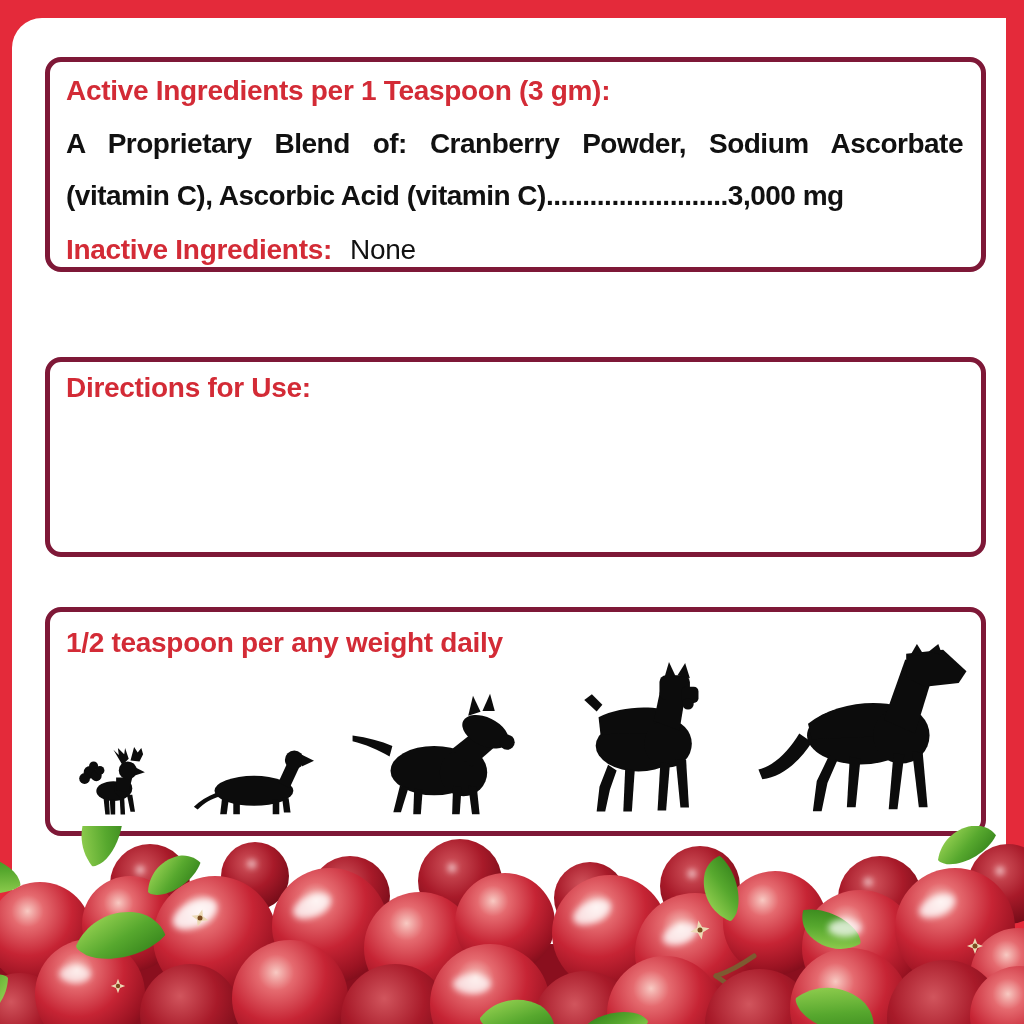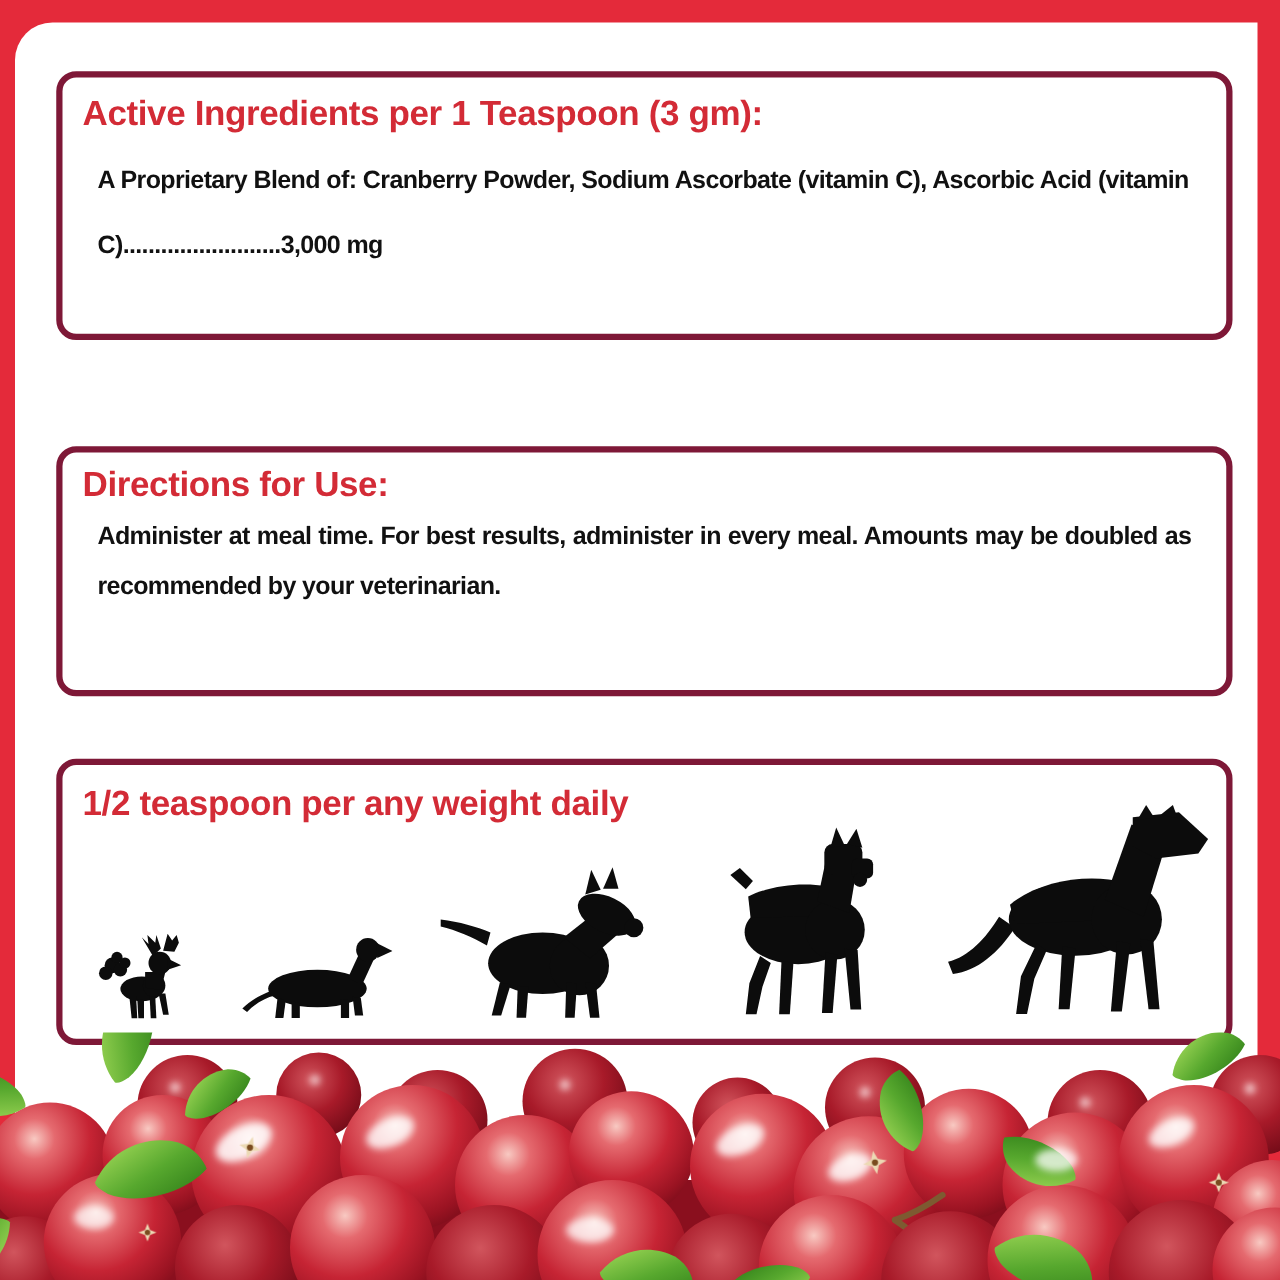--- a/index.html
+++ b/index.html
@@ -32,24 +32,24 @@
 
   .heading-red {
     margin: 0;
     color: var(--heading_red, #d32b36);
     font-weight: bold;
     font-size: 28px;
     line-height: 38px;
     letter-spacing: -0.3px;
   }
   .body-black {
-    margin: 12px;
+    margin: 0;
     color: var(--text_black, #111111);
     font-weight: bold;
-    font-size: 20px;
+    font-size: 28px;
     letter-spacing: -0.5px;
     text-align: justify;
   }
   .box-active .body-black { margin-top: 8px; line-height: 52px; }
   .box-directions .body-black { margin-top: 2px; line-height: 40px; }
 
   .inactive-row { margin-top: 12px; font-size: 28px; letter-spacing: -0.3px; }
   .inactive-label { color: var(--heading_red, #d32b36); font-weight: bold; }
   .inactive-value { color: var(--text_black, #111111); font-weight: normal; margin-left: 18px; }
 
@@ -72,25 +72,27 @@
 </style>
 </head>
 <body>
 
 <div class="page">
   <div class="panel"></div>
 
   <section class="box box-active">
     <h2 class="heading-red">Active Ingredients per 1 Teaspoon (3 gm):</h2>
     <p class="body-black">A Proprietary Blend of: Cranberry Powder, Sodium Ascorbate (vitamin C), Ascorbic Acid (vitamin C).........................3,000 mg</p>
+    <p class="inactive-row">
+      <span class="inactive-label">Inactive Ingredients:</span><span class="inactive-value">None</span>
+    </p>
   </section>
 
   <section class="box box-directions">
     <h2 class="heading-red">Directions for Use:</h2>
-    <p class="body-black">Administer at meal time. For best results, administer in every meal. Amounts may be doubled as recommended by your veterinarian.</p>
   </section>
 
   <section class="box box-dosage">
     <h2 class="heading-red">1/2 teaspoon per any weight daily</h2>
 
     <svg class="dog dog-toy" viewBox="0 0 90 80" preserveAspectRatio="xMidYMax meet">
       <circle cx="15" cy="28" r="7"></circle>
         <circle cx="9" cy="35" r="6"></circle>
         <circle cx="19" cy="21" r="5"></circle>
       <circle cx="22" cy="32" r="6"></circle>

